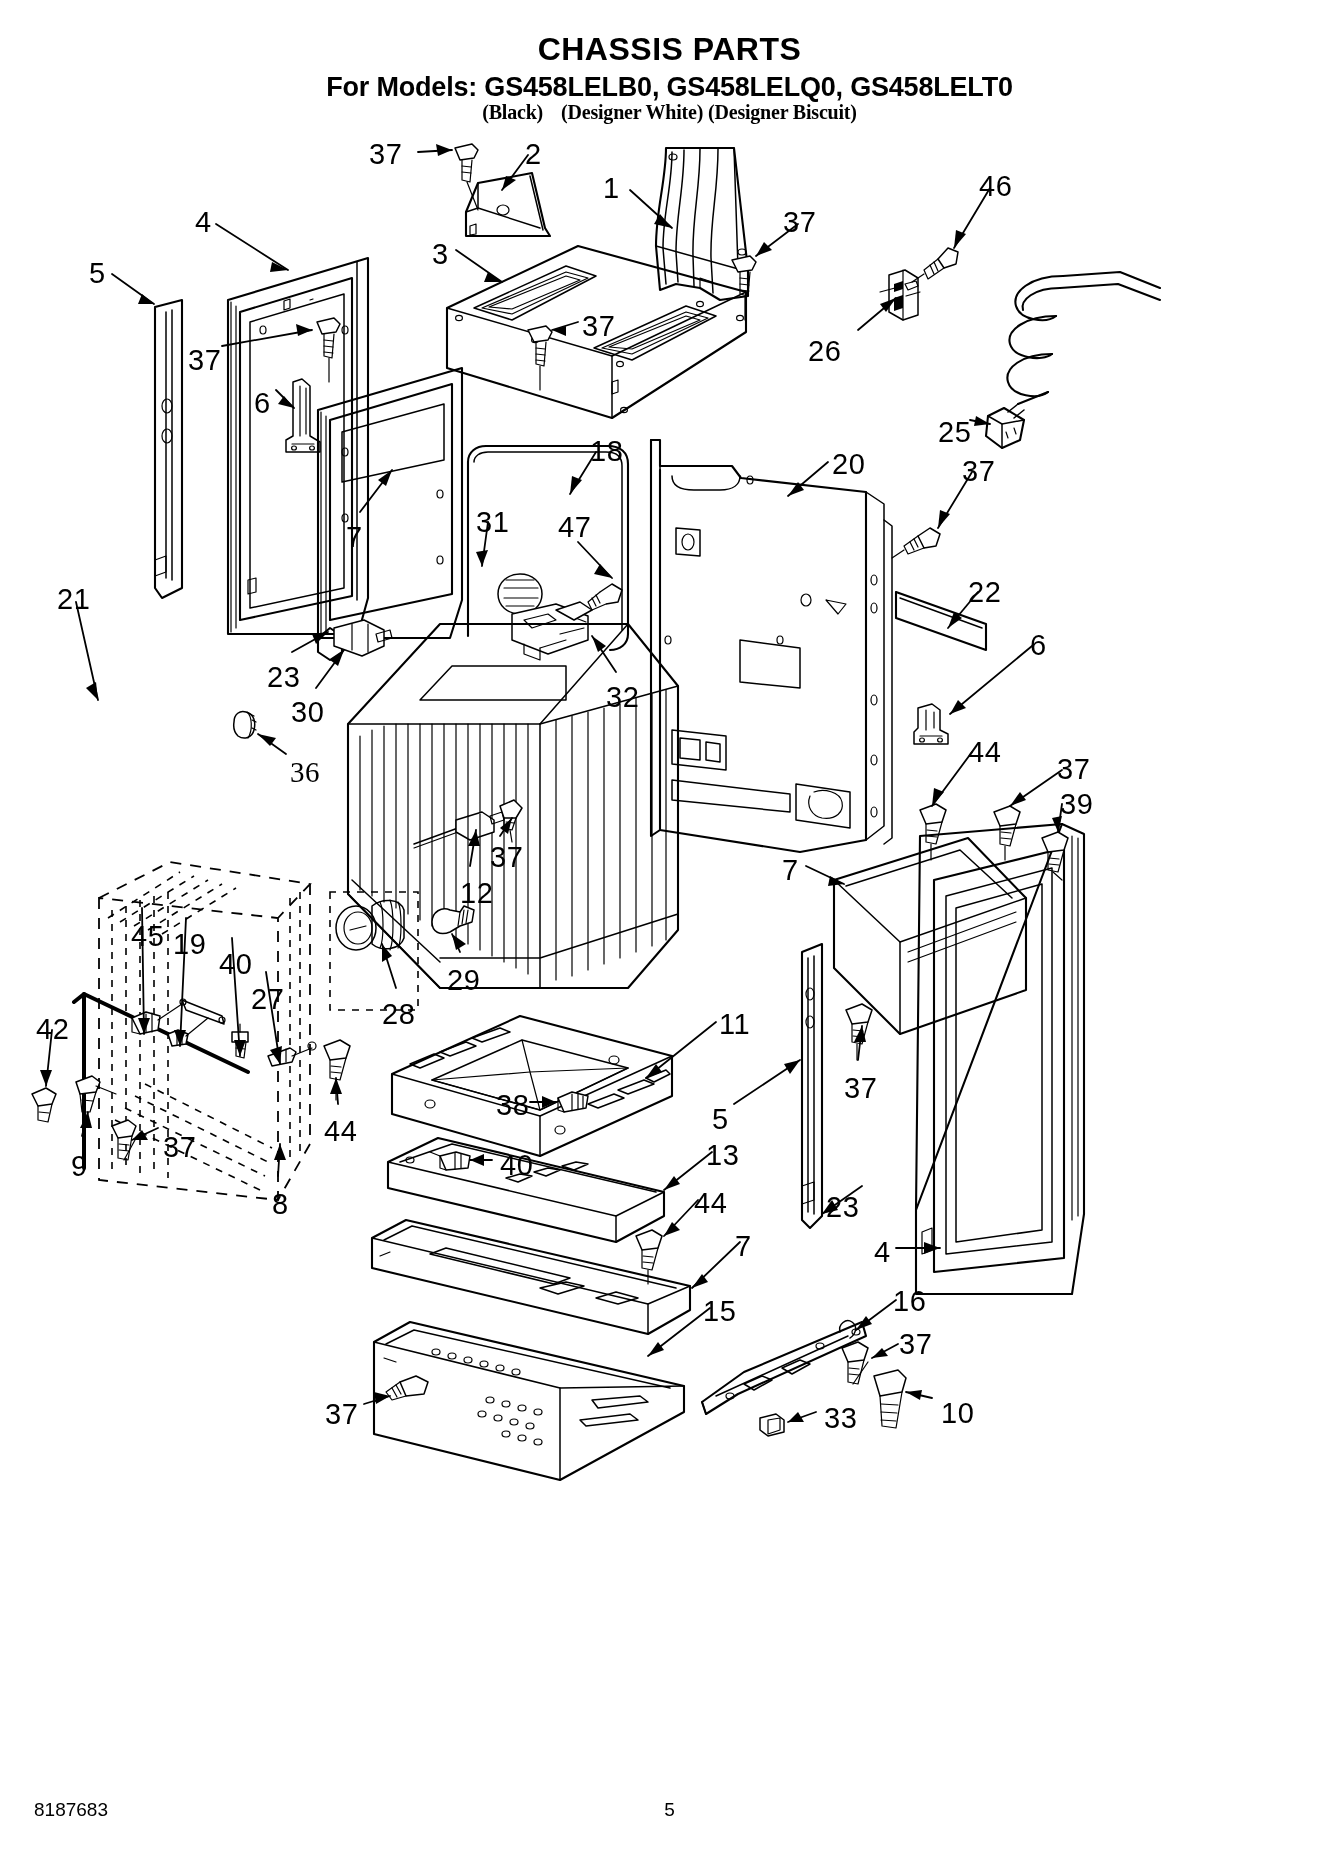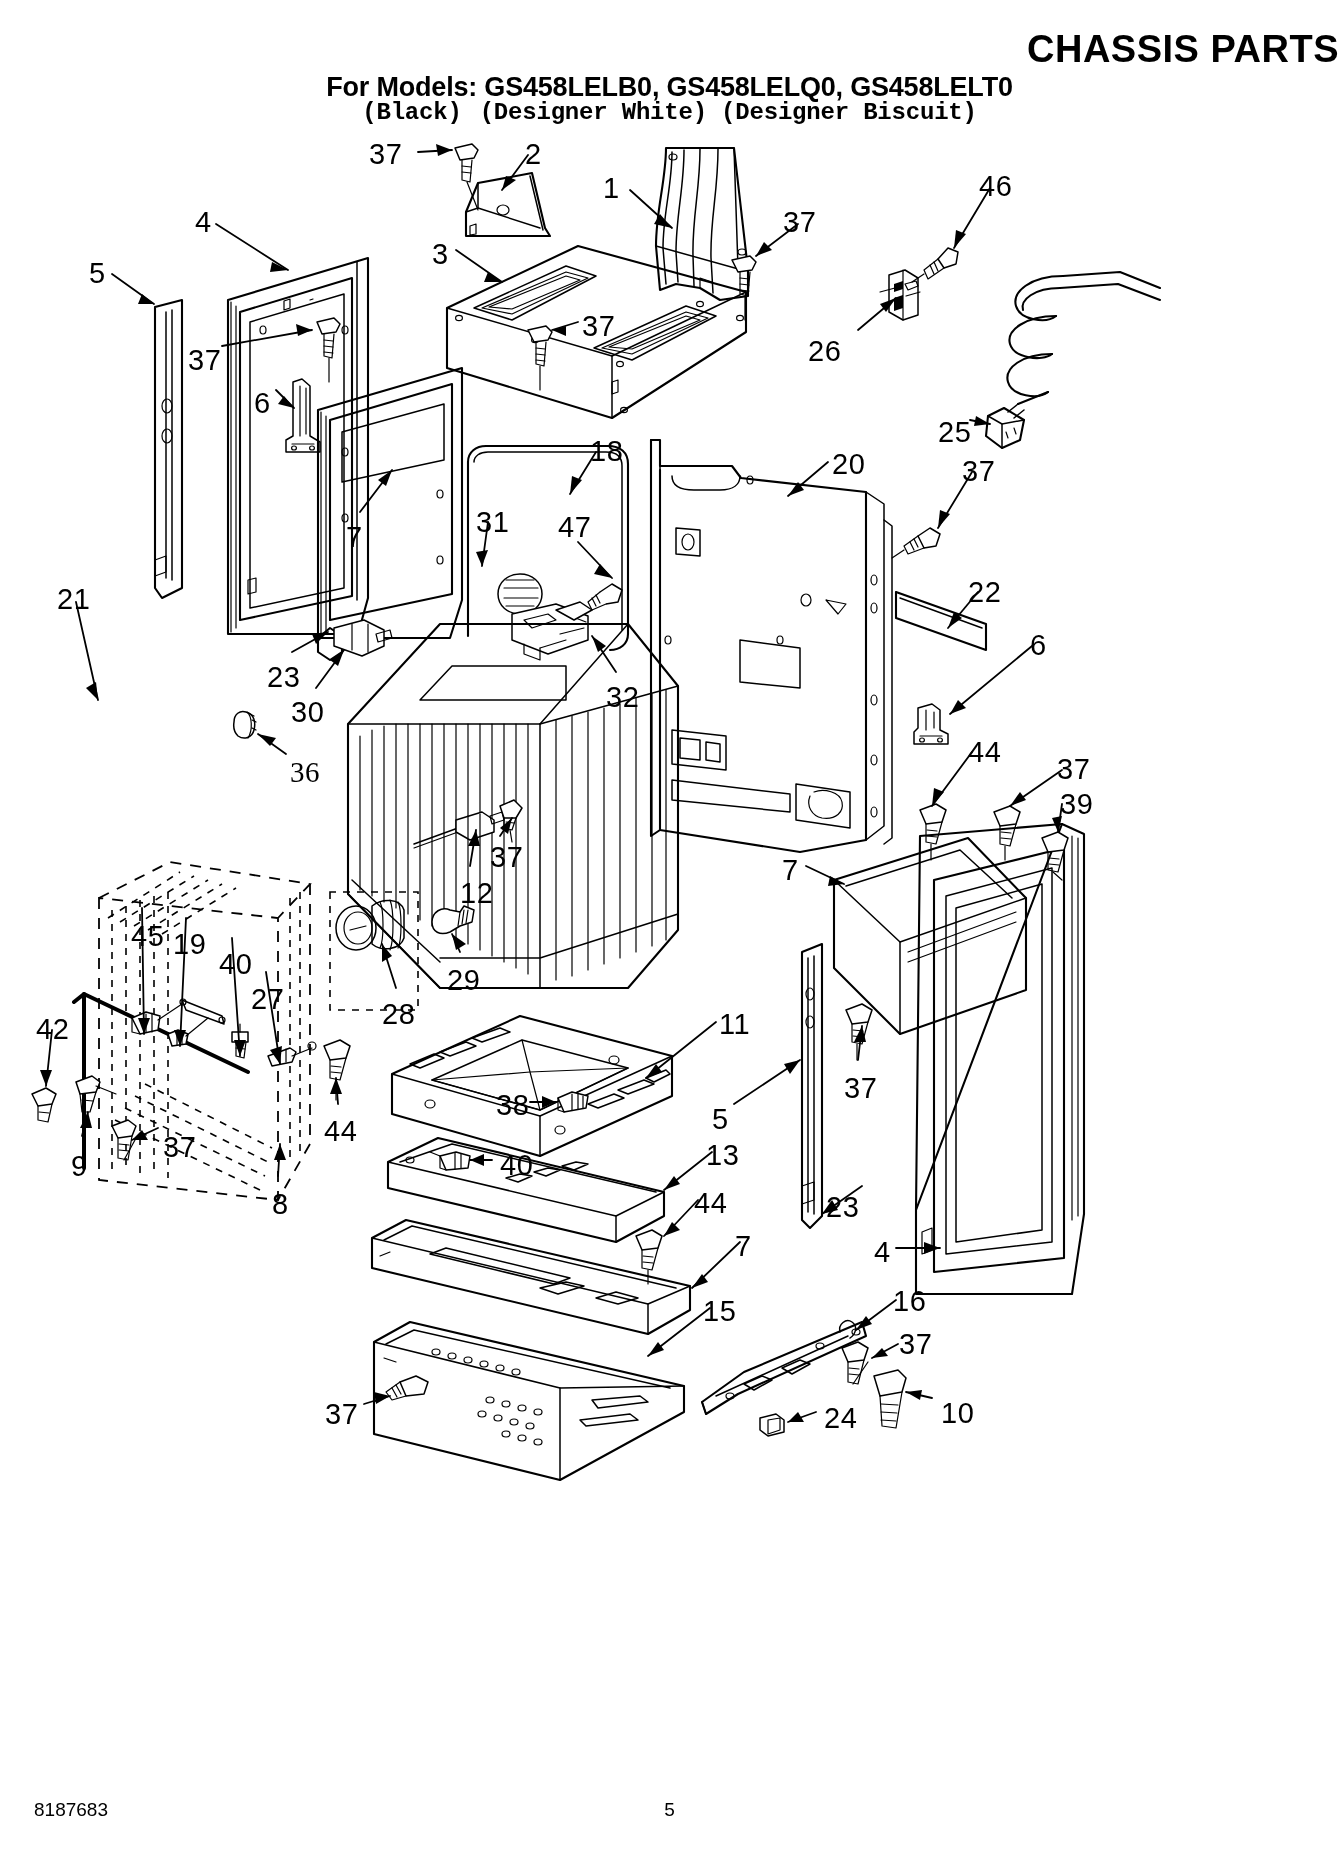--- a/index.html
+++ b/index.html
@@ -25,38 +25,37 @@
   .header {
     position: absolute;
     top: 26px;
     left: 0;
     width: 1339px;
     text-align: center;
   }
   .doc-title {
     font-family: "Liberation Sans", sans-serif;
     font-weight: bold;
-    font-size: 38px;
+    font-size: 32px;
     letter-spacing: 0.5px;
     line-height: 46px;
     margin: 0;
-    text-align: right;
   }
   .models-line {
     font-family: "Liberation Sans", sans-serif;
     font-weight: bold;
     font-size: 27px;
     line-height: 26px;
     margin: 2px 0 0 0;
     letter-spacing: -0.2px;
   }
   .colors-line {
-    font-family: Liberation Mono, monospace;
+    font-family: Liberation Serif, serif;
     font-weight: bold;
-    font-size: 24px;
+    font-size: 20px;
     line-height: 25px;
     margin: 0;
     letter-spacing: -0.2px;
   }
   .colors-line .sp { display: inline-block; width: 18px; }
 
   
   .footer-left {
     position: absolute;
     left: 34px;
@@ -980,20 +979,20 @@
       <div class="callout" style="left: 706px; top: 1141px;">13</div>
       <div class="callout" style="left: 272px; top: 1190px;">8</div>
       <div class="callout" style="left: 694px; top: 1189px;">44</div>
       <div class="callout" style="left: 826px; top: 1193px;">23</div>
       <div class="callout" style="left: 735px; top: 1232px;">7</div>
       <div class="callout" style="left: 874px; top: 1238px;">4</div>
       <div class="callout" style="left: 703px; top: 1297px;">15</div>
       <div class="callout" style="left: 893px; top: 1287px;">16</div>
       <div class="callout" style="left: 899px; top: 1330px;">37</div>
       <div class="callout" style="left: 325px; top: 1400px;">37</div>
-      <div class="callout" style="left: 824px; top: 1404px;">24</div>
+      <div class="callout" style="left: 824px; top: 1404px;">33</div>
       <div class="callout" style="left: 941px; top: 1399px;">10</div>
     </div>
 
   <div class="footer-left">8187683</div>
   <div class="footer-center">5</div>
 
 </div>
 
 </body></html>

